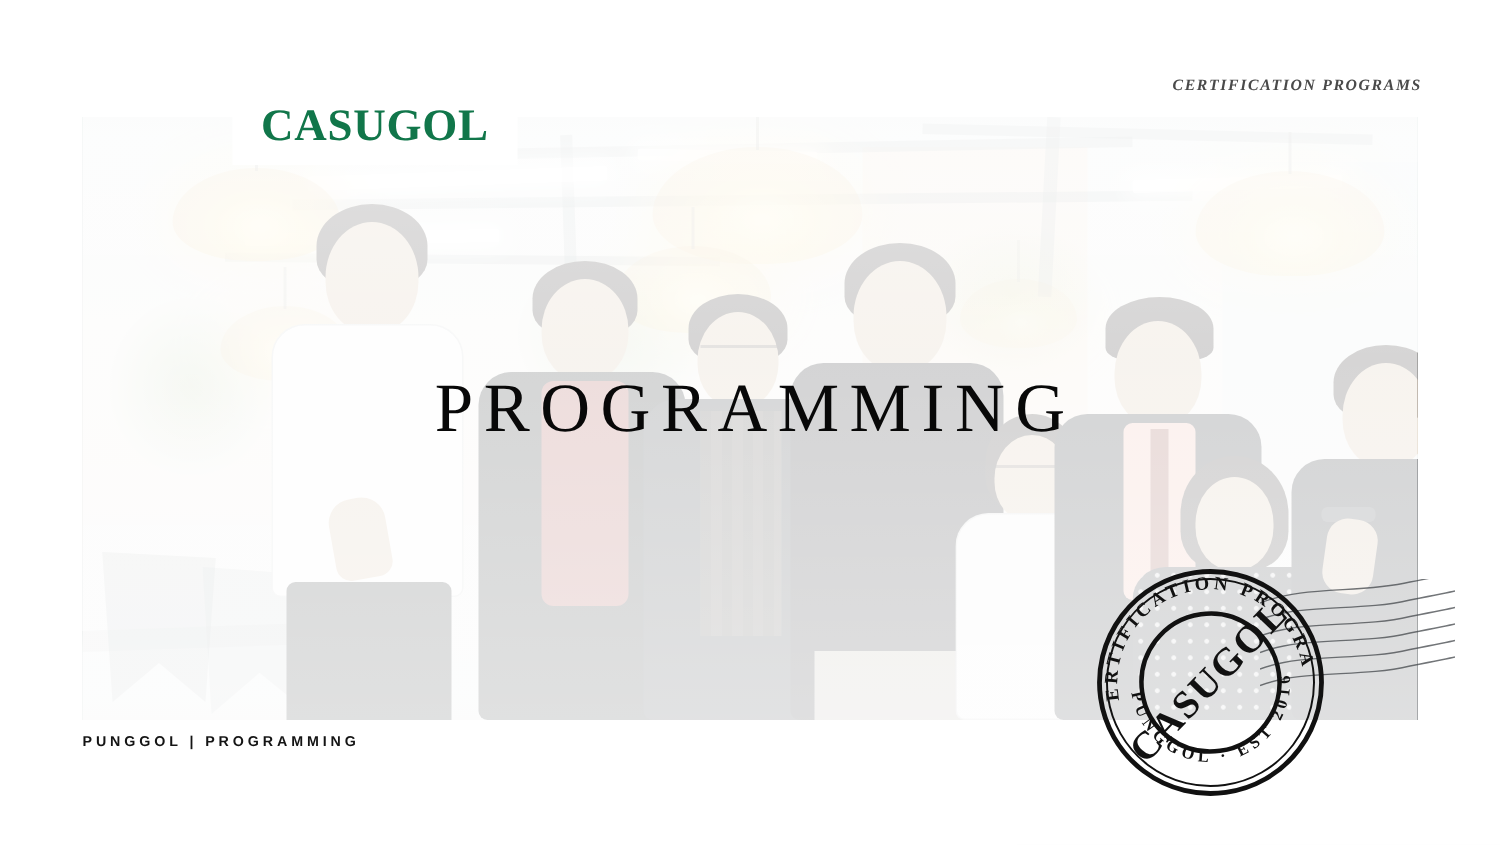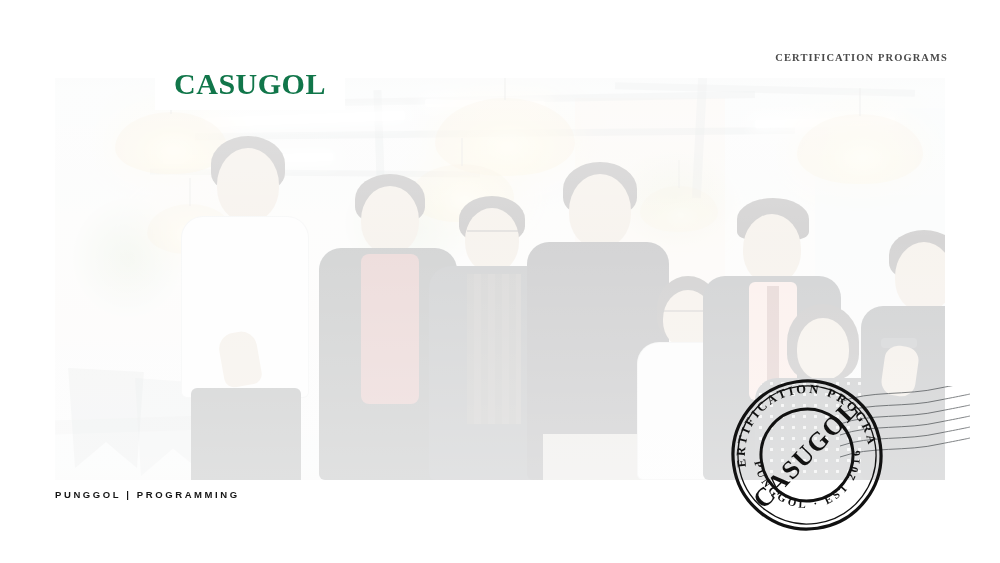--- a/index.html
+++ b/index.html
@@ -14,20 +14,21 @@
     width:1000px; height:563px;
     background:#ffffff;
     overflow:hidden;
   }
 
   
   .eyebrow {
     position:absolute;
     right:52px; top:52px;
     font-family:"Liberation Serif", serif;
+    font-style:italic;
     font-weight:700;
     font-size:10.5px;
     letter-spacing:1.1px;
     color:#4a4a4a;
     white-space:nowrap;
   }
 
   
   .photo-band {
     position:absolute;
@@ -374,20 +375,21 @@
     </div>
 
     <div class="wash"></div>
     <div class="wash2"></div>
   </div>
 
   <div class="logo-box">
     <span class="logo-text">CASUGOL</span>
   </div>
 
+  <div class="headline">PROGRAMMING</div>
 
   <svg class="cancel-lines" viewBox="0 0 130 80">
     <g fill="none" stroke="#43474b" stroke-width="0.9" opacity="0.75">
       <path d="M0,16 C30,4 66,10 100,2 126,-3 130,-4 130,-4"></path>
       <path d="M0,27 C30,16 66,22 100,14 126,9 130,8 130,8"></path>
       <path d="M0,38 C30,27 66,33 100,25 126,20 130,19 130,19"></path>
       <path d="M0,49 C30,38 66,44 100,36 126,31 130,30 130,30"></path>
       <path d="M0,60 C30,49 66,55 100,47 126,42 130,41 130,41"></path>
       <path d="M0,71 C30,60 66,66 100,58 126,53 130,52 130,52"></path>
     </g>

